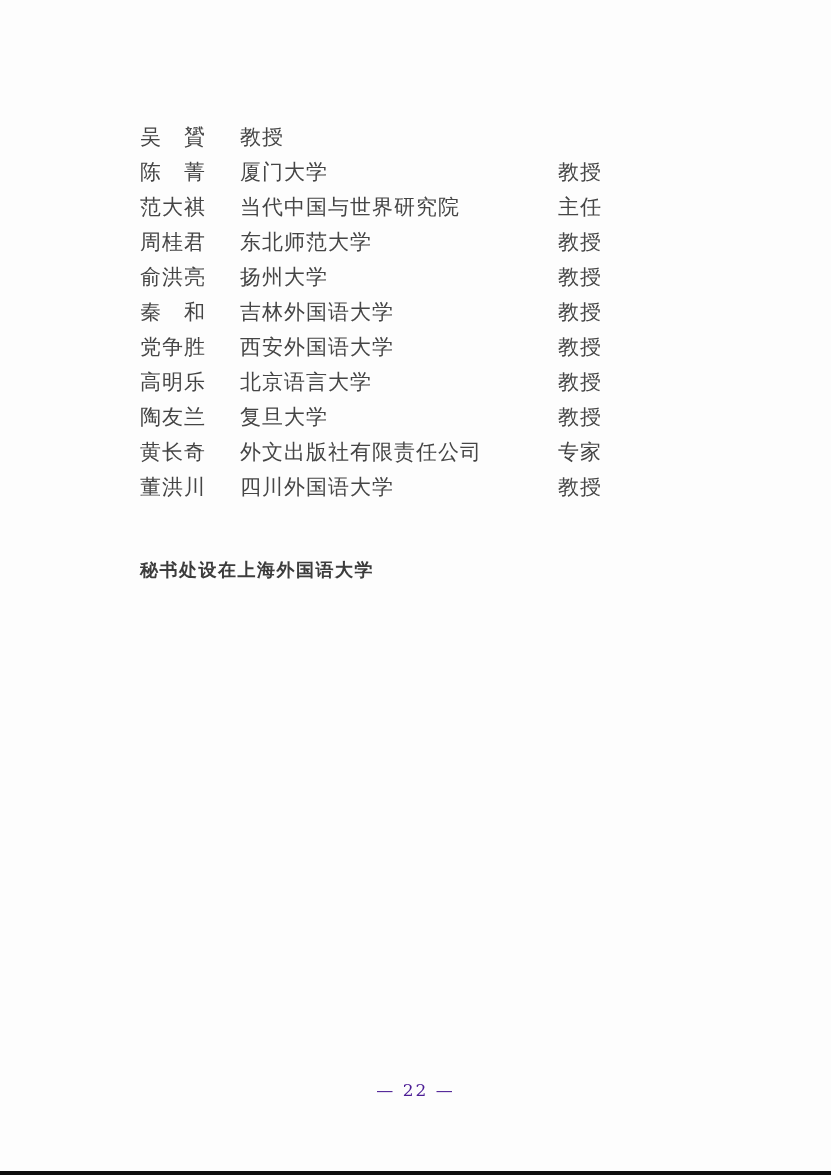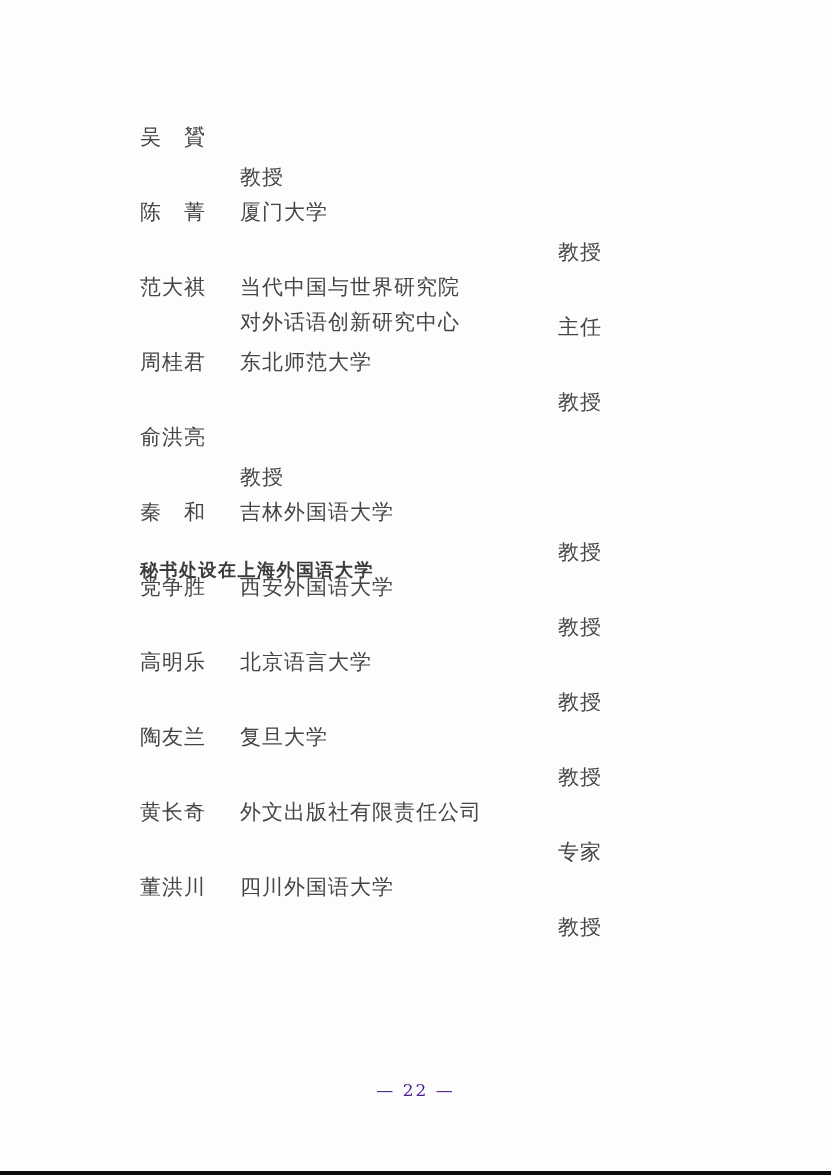--- a/index.html
+++ b/index.html
@@ -34,21 +34,20 @@
     width: 100px;
     flex: 0 0 100px;
     white-space: pre;
   }
   .col-inst {
     width: 318px;
     flex: 0 0 318px;
   }
   .col-title {
     flex: 1 1 auto;
-    margin-top: 40px;
   }
   .secretariat {
     position: absolute;
     top: 558px;
     left: 140px;
     font-size: 18px;
     font-weight: bold;
     letter-spacing: 1.5px;
     color: #3c3c3c;
   }
@@ -87,33 +86,33 @@
     <div class="member-row">
       <span class="col-name">陈　菁</span>
       <span class="col-inst">厦门大学</span>
       <span class="col-title">教授</span>
     </div>
 
     <div class="member-row">
       <span class="col-name">范大祺</span>
       <span class="col-inst">
         <div>当代中国与世界研究院</div>
-        <div>对外话语创新研究中心</div>
       </span>
       <span class="col-title">主任</span>
     </div>
 
     <div class="member-row">
       <span class="col-name">周桂君</span>
       <span class="col-inst">东北师范大学</span>
       <span class="col-title">教授</span>
     </div>
 
     <div class="member-row">
       <span class="col-name">俞洪亮</span>
+      <span class="col-inst">扬州大学</span>
       <span class="col-title">教授</span>
     </div>
 
     <div class="member-row">
       <span class="col-name">秦　和</span>
       <span class="col-inst">吉林外国语大学</span>
       <span class="col-title">教授</span>
     </div>
 
     <div class="member-row">

